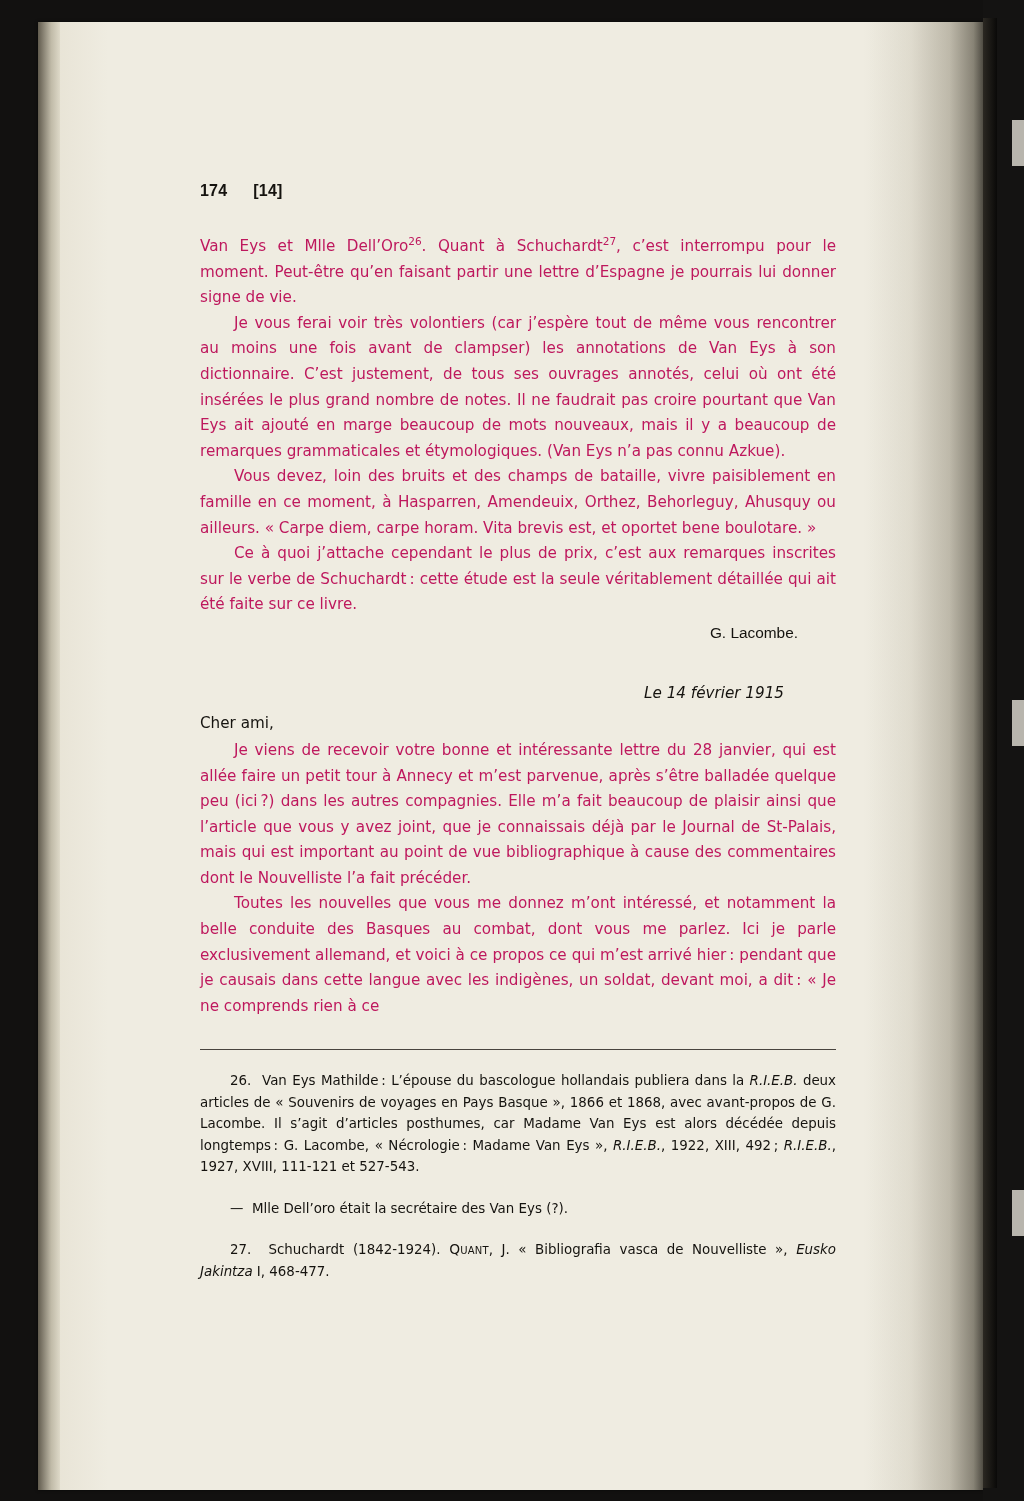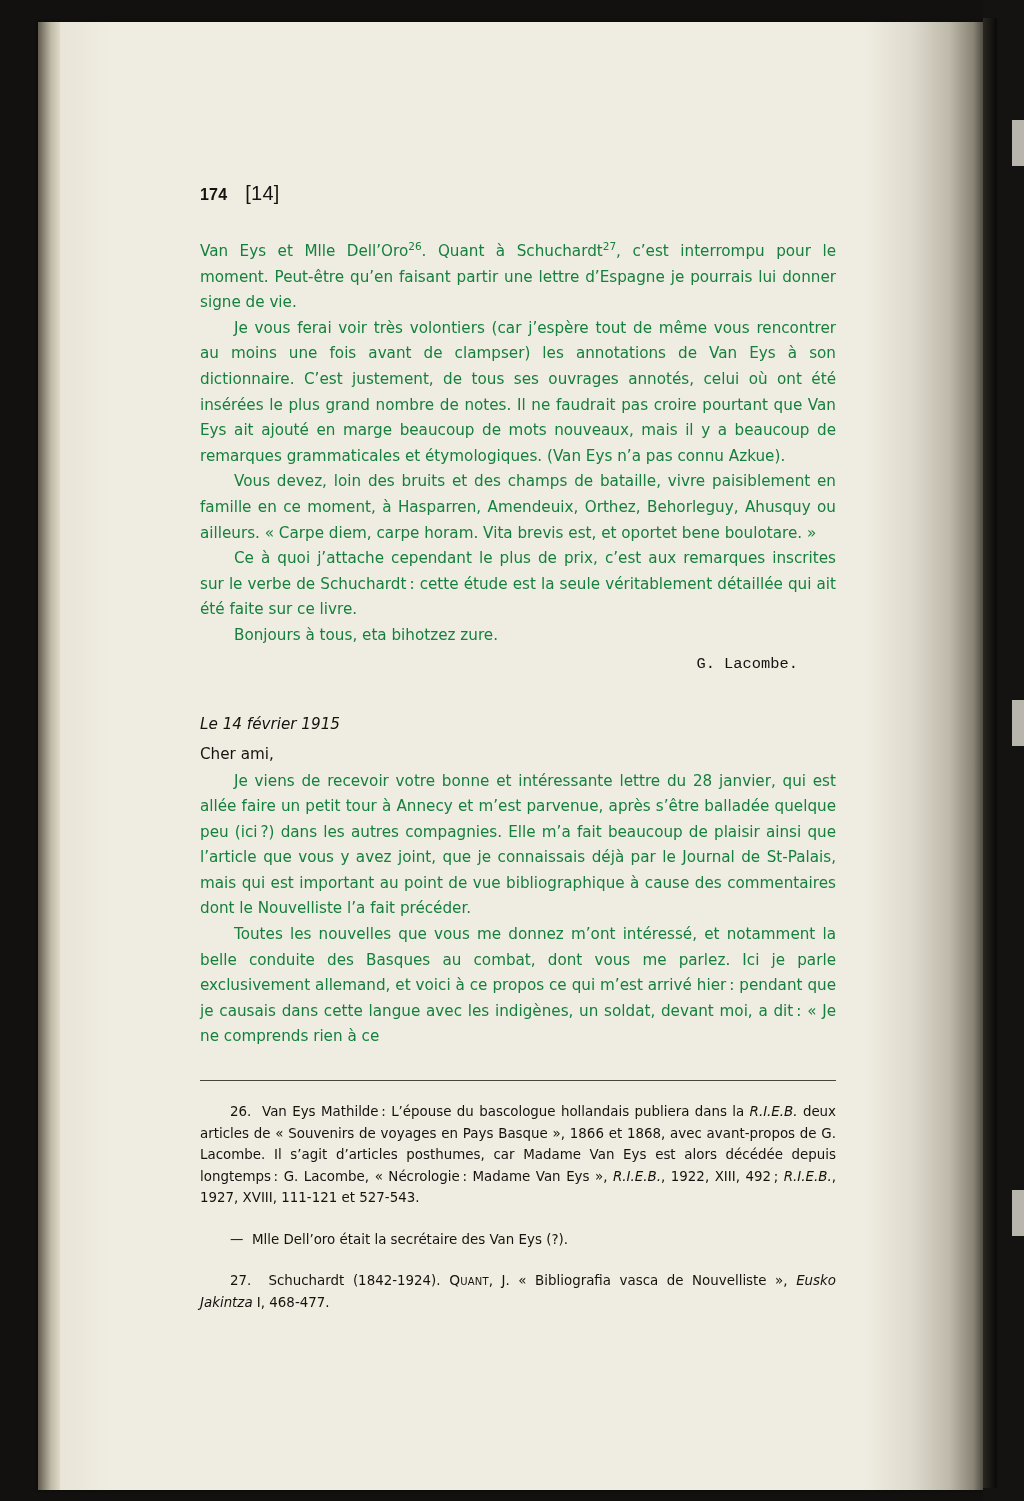--- a/index.html
+++ b/index.html
@@ -109,53 +109,54 @@
   .rh-folio {
     font-weight: 700;
     font-size: 16px;
     margin-right: 18px;
   }
   .rh-title {
     flex: 1;
     font-size: 15px;
   }
   .rh-bracket {
-    font-weight: 400;
-    font-size: 20px;
-    margin-left: 0;
+    font-weight: 700;
+    font-size: 16px;
+    margin-left: 8px;
   }
 
   .body-text {
     margin-top: 34px;
     font-family: "DejaVu Sans", sans-serif;
     font-size: 15.2px;
     line-height: 25.6px;
     text-align: justify;
-    color: #15803d;
+    color: #be185d;
   }
   .body-text p {
     margin: 0;
   }
   .body-text p.indent {
     text-indent: 34px;
   }
   sup.note {
     font-size: 10.5px;
     vertical-align: super;
     line-height: 0;
   }
   .signature {
     margin-top: 6px;
     text-align: right;
     padding-right: 38px;
-    font-family: Liberation Mono, monospace;
+    font-family: Liberation Sans, sans-serif;
     font-size: 15.4px;
   }
   .dateline {
     margin-top: 42px;
+    text-align: right;
     padding-right: 52px;
     font-style: italic;
     font-family: "DejaVu Sans", sans-serif;
     font-size: 15.2px;
   }
   .salutation {
     margin-top: 12px;
     font-family: "DejaVu Sans", sans-serif;
     font-size: 15.2px;
   }
@@ -207,21 +208,20 @@
       <div class="running-head">
         <span class="rh-folio">174</span>
         <span class="rh-bracket">[14]</span>
       </div>
 
       <div class="body-text">
         <p><span>Van Eys et Mlle Dell’Oro</span><sup class="note">26</sup><span>. Quant à Schuchardt</span><sup class="note">27</sup><span>, c’est interrompu pour le moment. Peut-être qu’en faisant partir une lettre d’Espagne je pourrais lui donner signe de vie.</span></p>
         <p class="indent">Je vous ferai voir très volontiers (car j’espère tout de même vous rencontrer au moins une fois avant de clampser) les annotations de Van Eys à son dictionnaire. C’est justement, de tous ses ouvrages annotés, celui où ont été insérées le plus grand nombre de notes. Il ne faudrait pas croire pourtant que Van Eys ait ajouté en marge beaucoup de mots nouveaux, mais il y a beaucoup de remarques grammaticales et étymologiques. (Van Eys n’a pas connu Azkue).</p>
         <p class="indent">Vous devez, loin des bruits et des champs de bataille, vivre paisiblement en famille en ce moment, à Hasparren, Amendeuix, Orthez, Behorleguy, Ahusquy ou ailleurs. « Carpe diem, carpe horam. Vita brevis est, et oportet bene boulotare. »</p>
         <p class="indent">Ce à quoi j’attache cependant le plus de prix, c’est aux remarques inscrites sur le verbe de Schuchardt : cette étude est la seule véritablement détaillée qui ait été faite sur ce livre.</p>
-        <p class="indent">Bonjours à tous, eta bihotzez zure.</p>
       </div>
 
       <div class="signature">G. Lacombe.</div>
 
       <div class="dateline">Le 14 février 1915</div>
       <div class="salutation">Cher ami,</div>
 
       <div class="body-text letter2">
         <p class="indent">Je viens de recevoir votre bonne et intéressante lettre du 28 janvier, qui est allée faire un petit tour à Annecy et m’est parvenue, après s’être balladée quelque peu (ici ?) dans les autres compagnies. Elle m’a fait beaucoup de plaisir ainsi que l’article que vous y avez joint, que je connaissais déjà par le Journal de St-Palais, mais qui est important au point de vue bibliographique à cause des commentaires dont le Nouvelliste l’a fait précéder.</p>
         <p class="indent">Toutes les nouvelles que vous me donnez m’ont intéressé, et notamment la belle conduite des Basques au combat, dont vous me parlez. Ici je parle exclusivement allemand, et voici à ce propos ce qui m’est arrivé hier : pendant que je causais dans cette langue avec les indigènes, un soldat, devant moi, a dit : « Je ne comprends rien à ce</p>

